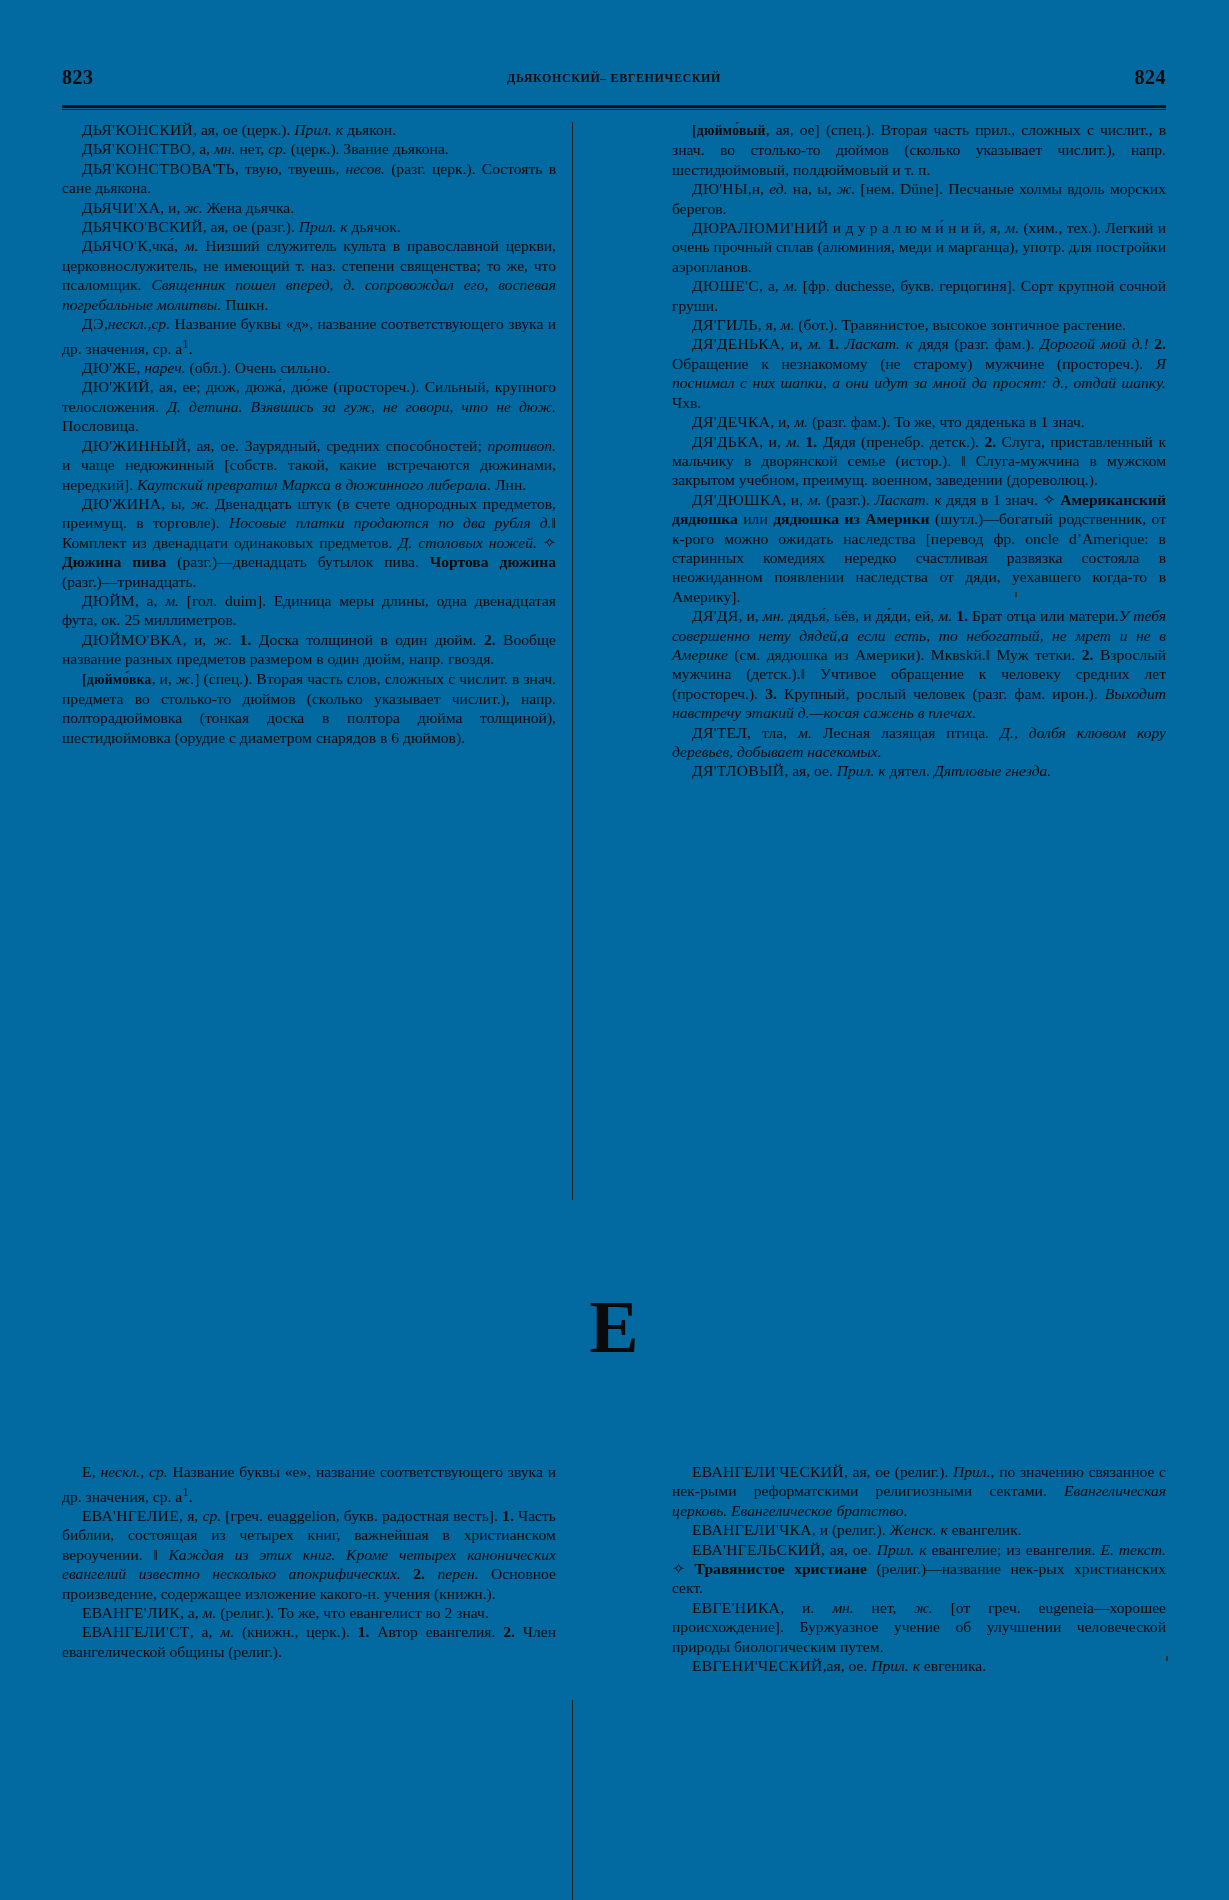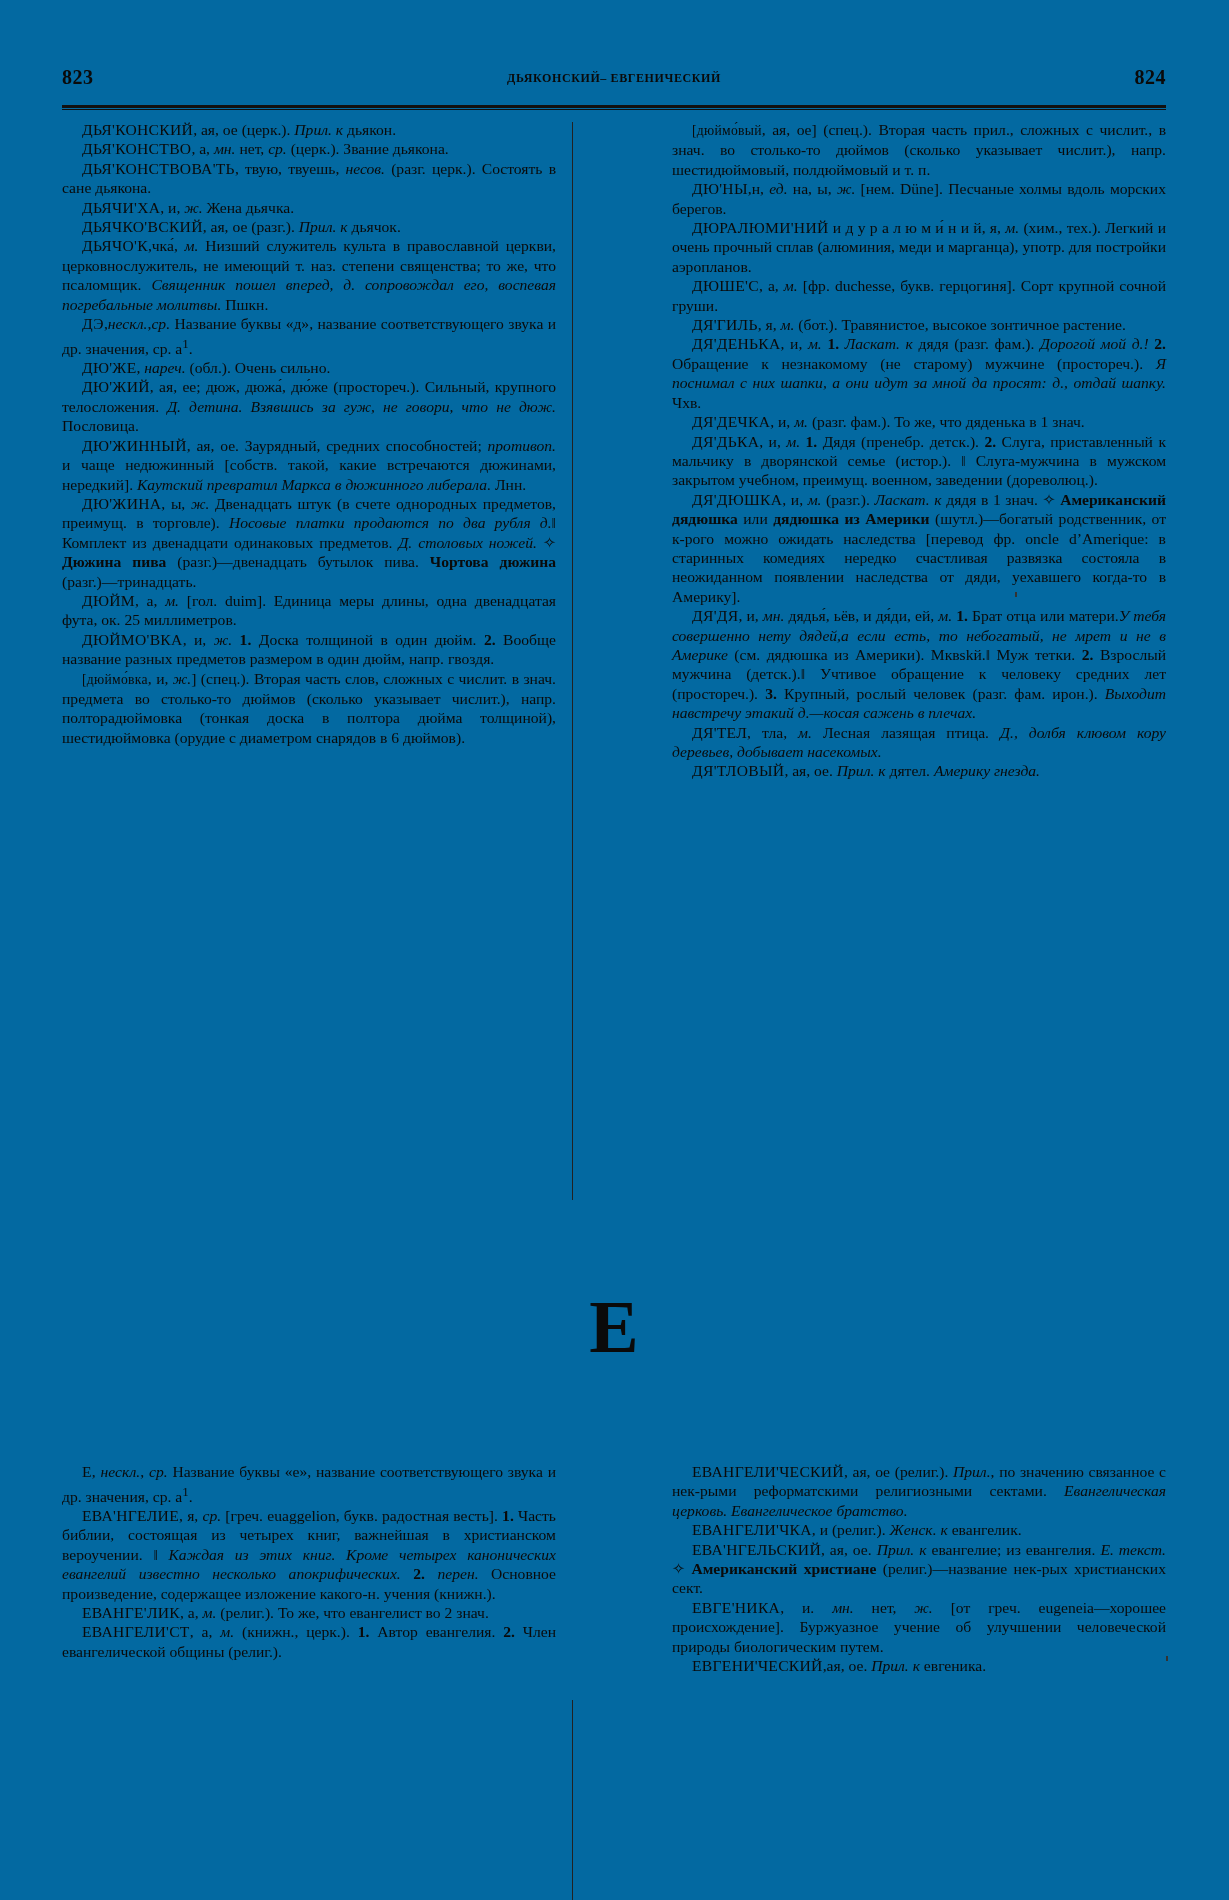--- a/index.html
+++ b/index.html
@@ -93,21 +93,21 @@
     text-indent: 20px;
     margin: 0;
     hyphens: manual;
     word-spacing: 0px;
   }
   .hw {
     font-weight: normal;
     letter-spacing: .3px;
   }
   .hw-sm {
-    font-weight: normal;
+    font-weight: bold;
     font-size: 13.6px;
     letter-spacing: .3px;
   }
 
   
   .letter-heading {
     position: absolute;
     left: 0;
     width: 1229px;
     top: 1290px;
@@ -169,38 +169,38 @@
         <p class="entry"><span class="hw">ДЮ'НЫ</span><span>,н, <i>ед.</i> на, ы, <i>ж.</i> [нем. Düne]. Песчаные холмы вдоль морских берегов.</span></p>
         <p class="entry"><span class="hw">ДЮРАЛЮМИ'НИЙ</span><span> и д у р а л ю м и́ н и й, я, <i>м.</i> (хим., тех.). Легкий и очень прочный сплав (алюминия, меди и марганца), употр. для постройки аэропланов.</span></p>
         <p class="entry"><span class="hw">ДЮШЕ'С</span><span>, а, <i>м.</i> [фр. duchesse, букв. герцогиня]. Сорт крупной сочной груши.</span></p>
         <p class="entry"><span class="hw">ДЯ'ГИЛЬ</span><span>, я, <i>м.</i> (бот.). Травянистое, высокое зонтичное растение.</span></p>
         <p class="entry"><span class="hw">ДЯ'ДЕНЬКА</span><span>, и, <i>м.</i> <b>1.</b> <i>Ласкат.</i> <i>к</i> дядя (разг. фам.). <i>Дорогой мой д.!</i> <b>2.</b> Обращение к незнакомому (не старому) мужчине (простореч.). <i>Я поснимал с них шапки, а они идут за мной да просят: д., отдай шапку.</i> Чхв.</span></p>
         <p class="entry"><span class="hw">ДЯ'ДЕЧКА</span><span>, и, <i>м.</i> (разг. фам.). То же, что дяденька в 1 знач.</span></p>
         <p class="entry"><span class="hw">ДЯ'ДЬКА</span><span>, и, <i>м.</i> <b>1.</b> Дядя (пренебр. детск.). <b>2.</b> Слуга, приставленный к мальчику в дворянской семье (истор.). ‖ Слуга-мужчина в мужском закрытом учебном, преимущ. военном, заведении (дореволюц.).</span></p>
         <p class="entry"><span class="hw">ДЯ'ДЮШКА</span><span>, и, <i>м.</i> (разг.). <i>Ласкат.</i> <i>к</i> дядя в 1 знач. ✧ <b>Американский дядюшка</b> или <b>дядюшка из Америки</b> (шутл.)—богатый родственник, от к-рого можно ожидать наследства [перевод фр. oncle d’Amerique: в старинных комедиях нередко счастливая развязка состояла в неожиданном появлении наследства от дяди, уехавшего когда-то в Америку].</span></p>
         <p class="entry"><span class="hw">ДЯ'ДЯ</span><span>, и, <i>мн.</i> дядья́, ьёв, и дя́ди, ей, <i>м.</i> <b>1.</b> Брат отца или матери.<i>У тебя совершенно нету дядей,а если есть, то небогатый, не мрет и не в Америке</i> (см. дядюшка из Америки). Мквskй.‖ Муж тетки. <b>2.</b> Взрослый мужчина (детск.).‖ Учтивое обращение к человеку средних лет (простореч.). <b>3.</b> Крупный, рослый человек (разг. фам. ирон.). <i>Выходит навстречу этакий д.—косая сажень в плечах.</i></span></p>
         <p class="entry"><span class="hw">ДЯ'ТЕЛ</span><span>, тла, <i>м.</i> Лесная лазящая птица. <i>Д., долбя клювом кору деревьев, добывает насекомых.</i></span></p>
-        <p class="entry"><span class="hw">ДЯ'ТЛОВЫЙ</span><span>, ая, ое. <i>Прил.</i> <i>к</i> дятел. <i>Америку гнезда.</i></span></p>
+        <p class="entry"><span class="hw">ДЯ'ТЛОВЫЙ</span><span>, ая, ое. <i>Прил.</i> <i>к</i> дятел. <i>Дятловые гнезда.</i></span></p>
       </div>
   </div>
 
   <div class="letter-heading">Е</div>
 
   <div class="divider" id="divider-bottom"></div>
   <div class="cols-bottom">
     <div class="col left" id="bot-left">
         <p class="entry"><span class="hw">Е</span><span>, <i>нескл.</i>, <i>ср.</i> Название буквы «е», название соответствующего звука и др. значения, ср. а<sup>1</sup>.</span></p>
         <p class="entry"><span class="hw">ЕВА'НГЕЛИЕ</span><span>, я, <i>ср.</i> [греч. euaggelion, букв. радостная весть]. <b>1.</b> Часть библии, состоящая из четырех книг, важнейшая в христианском вероучении. ‖ <i>Каждая из этих книг. Кроме четырех канонических евангелий известно несколько апокрифических.</i> <b>2.</b> <i>перен.</i> Основное произведение, содержащее изложение какого-н. учения (книжн.).</span></p>
         <p class="entry"><span class="hw">ЕВАНГЕ'ЛИК</span><span>, а, <i>м.</i> (религ.). То же, что евангелист во 2 знач.</span></p>
         <p class="entry"><span class="hw">ЕВАНГЕЛИ'СТ</span><span>, а, <i>м.</i> (книжн., церк.). <b>1.</b> Автор евангелия. <b>2.</b> Член евангелической общины (религ.).</span></p>
       </div>
     <div class="col right" id="bot-right">
         <p class="entry"><span class="hw">ЕВАНГЕЛИ'ЧЕСКИЙ</span><span>, ая, ое (религ.). <i>Прил.</i>, по значению связанное с нек-рыми реформатскими религиозными сектами. <i>Евангелическая церковь. Евангелическое братство.</i></span></p>
         <p class="entry"><span class="hw">ЕВАНГЕЛИ'ЧКА</span><span>, и (религ.). <i>Женск.</i> <i>к</i> евангелик.</span></p>
-        <p class="entry"><span class="hw">ЕВА'НГЕЛЬСКИЙ</span><span>, ая, ое. <i>Прил.</i> <i>к</i> евангелие; из евангелия. <i>Е. текст.</i> ✧ <b>Американский христиане</b> (религ.)—название нек-рых христианских сект.</span></p>
+        <p class="entry"><span class="hw">ЕВА'НГЕЛЬСКИЙ</span><span>, ая, ое. <i>Прил.</i> <i>к</i> евангелие; из евангелия. <i>Е. текст.</i> ✧ <b>Травянистое христиане</b> (религ.)—название нек-рых христианских сект.</span></p>
         <p class="entry"><span class="hw">ЕВГЕ'НИКА</span><span>, и. <i>мн.</i> нет, <i>ж.</i> [от греч. eugeneia—хорошее происхождение]. Буржуазное учение об улучшении человеческой природы биологическим путем.</span></p>
         <p class="entry"><span class="hw">ЕВГЕНИ'ЧЕСКИЙ</span><span>,ая, ое. <i>Прил.</i> <i>к</i> евгеника.</span></p>
       </div>
   </div>
 
   <span class="speck" style="left:1166px; top:1656px;"></span>
   <span class="speck" style="left:1015px; top:592px;"></span>
 
 </div>
 

